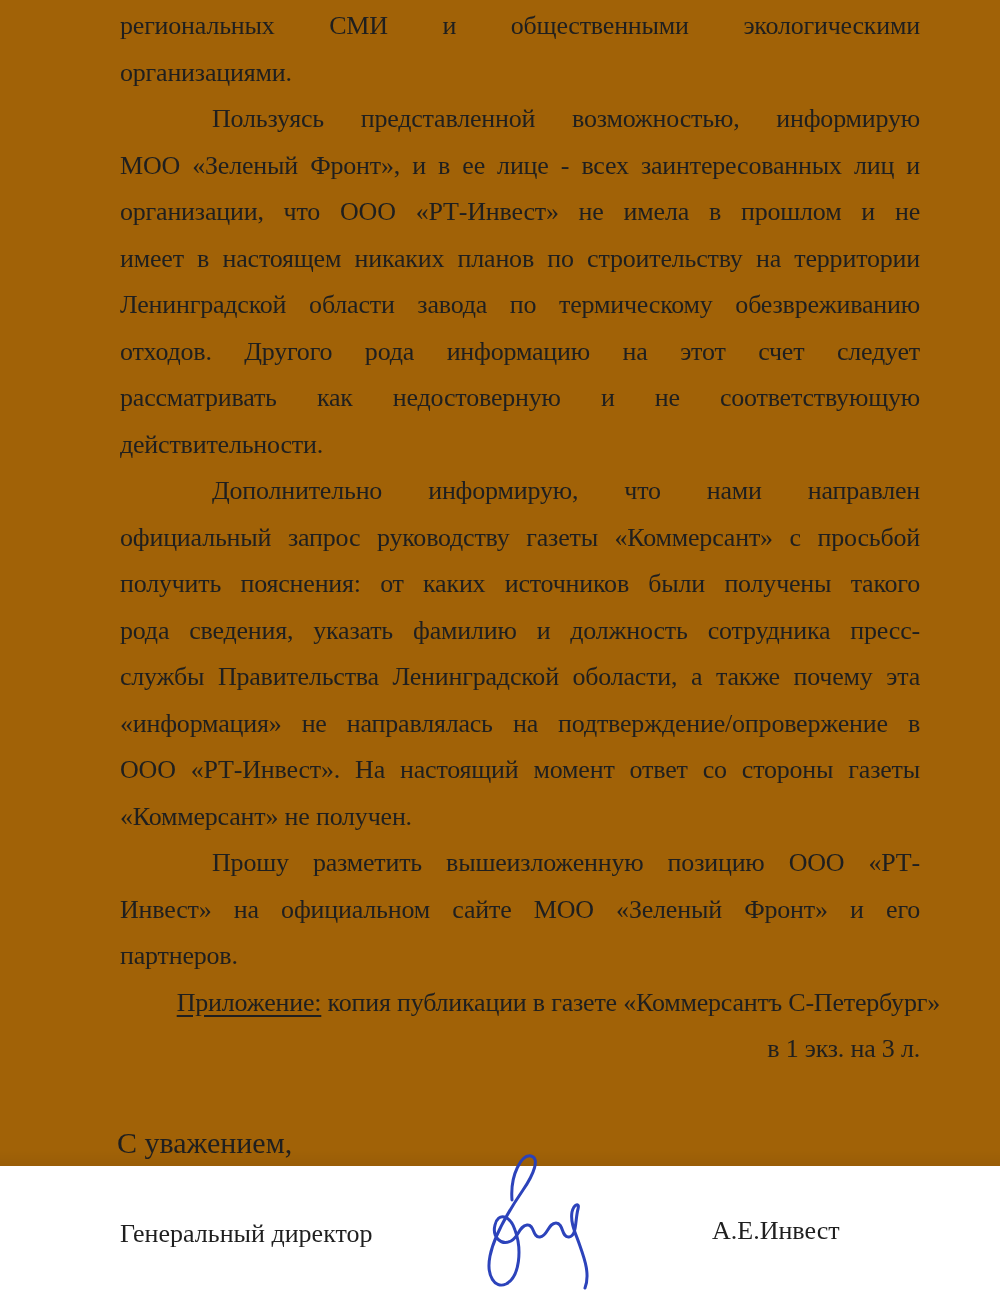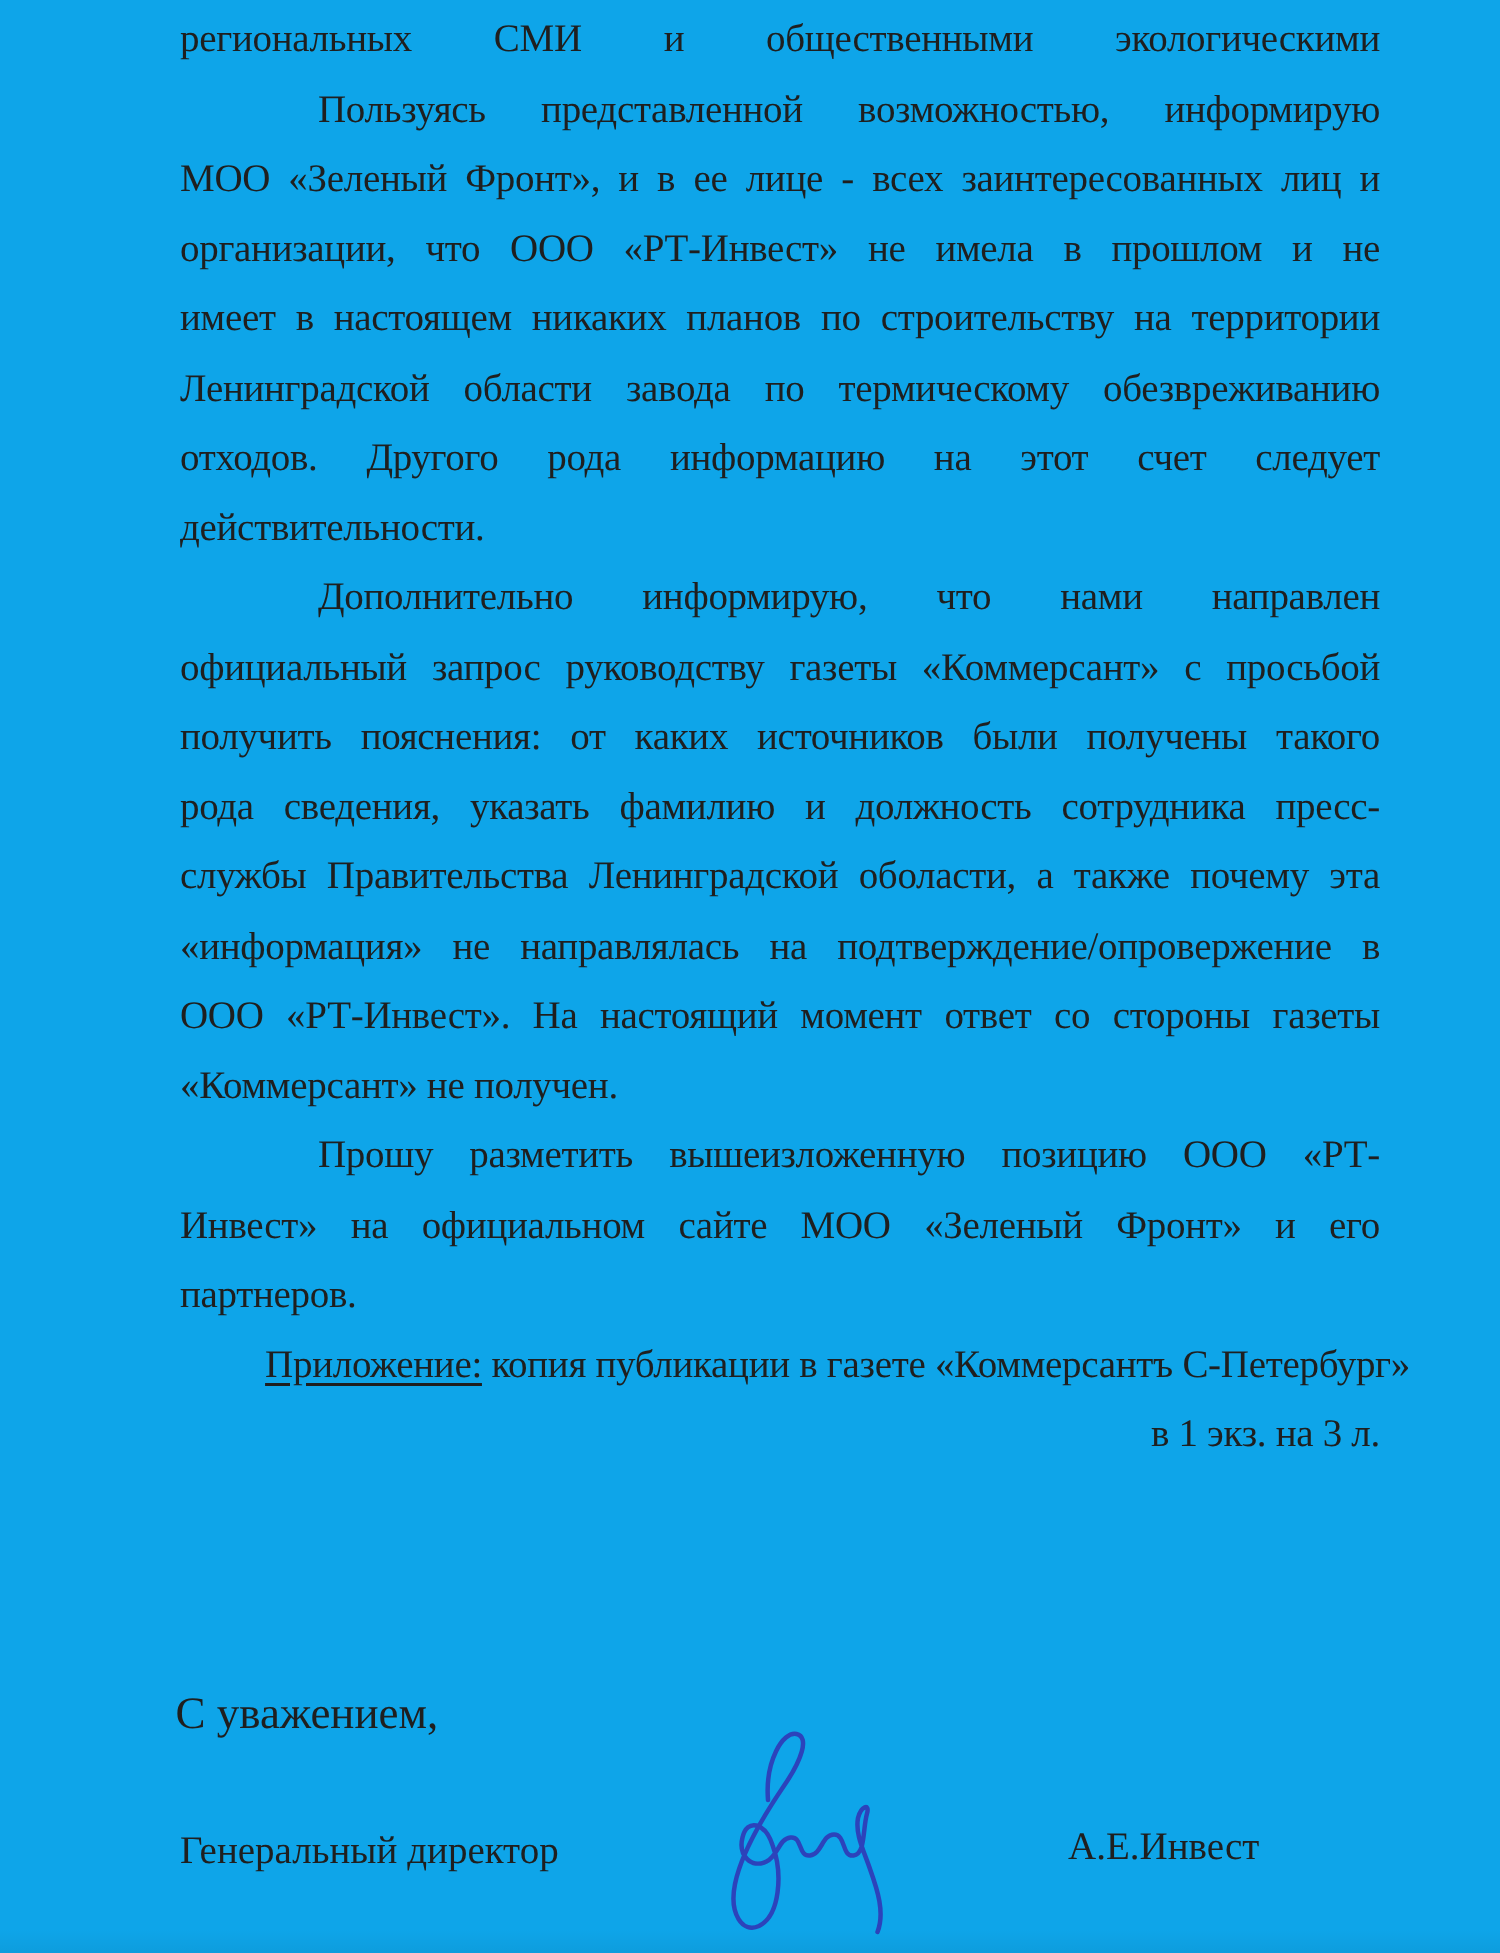--- a/index.html
+++ b/index.html
@@ -7,22 +7,22 @@
     width: 1000px;
     height: 1302px;
     background: #ffffff;
     font-family: "Liberation Serif", "DejaVu Serif", serif;
     color: #1f1f1f;
     overflow: hidden;
   }
   .page {
     position: relative;
     width: 1000px;
-    height: 1302px;
-    background: #0ea5e9;
+    height: 1166px;
+    background: #a16207;
     font-family: Liberation Serif, serif;
   }
   .text-block {
     position: absolute;
     left: 120px;
     top: 3px;
     width: 800px;
     font-size: 26px;
     letter-spacing: -0.2px;
   }
@@ -85,26 +85,28 @@
     pointer-events: none;
   }
 </style>
 </head>
 <body>
 
 <div class="page">
 
   <div class="text-block">
     <div class="ln j">региональных СМИ и общественными экологическими</div>
+    <div class="ln l">организациями.</div>
     <div class="ln j ind">Пользуясь представленной возможностью, информирую</div>
     <div class="ln j">МОО «Зеленый Фронт», и в ее лице - всех заинтересованных лиц и</div>
     <div class="ln j">организации, что ООО «РТ-Инвест» не имела в прошлом и не</div>
     <div class="ln j">имеет в настоящем никаких планов по строительству на территории</div>
     <div class="ln j">Ленинградской области завода по термическому обезвреживанию</div>
     <div class="ln j">отходов. Другого рода информацию на этот счет следует</div>
+    <div class="ln j">рассматривать как недостоверную и не соответствующую</div>
     <div class="ln l">действительности.</div>
     <div class="ln j ind">Дополнительно информирую, что нами направлен</div>
     <div class="ln j">официальный запрос руководству газеты «Коммерсант» с просьбой</div>
     <div class="ln j">получить пояснения: от каких источников были получены такого</div>
     <div class="ln j">рода сведения, указать фамилию и должность сотрудника пресс-</div>
     <div class="ln j">службы Правительства Ленинградской оболасти, а также почему эта</div>
     <div class="ln j">«информация» не направлялась на подтверждение/опровержение в</div>
     <div class="ln j">ООО «РТ-Инвест». На настоящий момент ответ со стороны газеты</div>
     <div class="ln l">«Коммерсант» не получен.</div>
     <div class="ln j ind">Прошу разметить вышеизложенную позицию ООО «РТ-</div>

